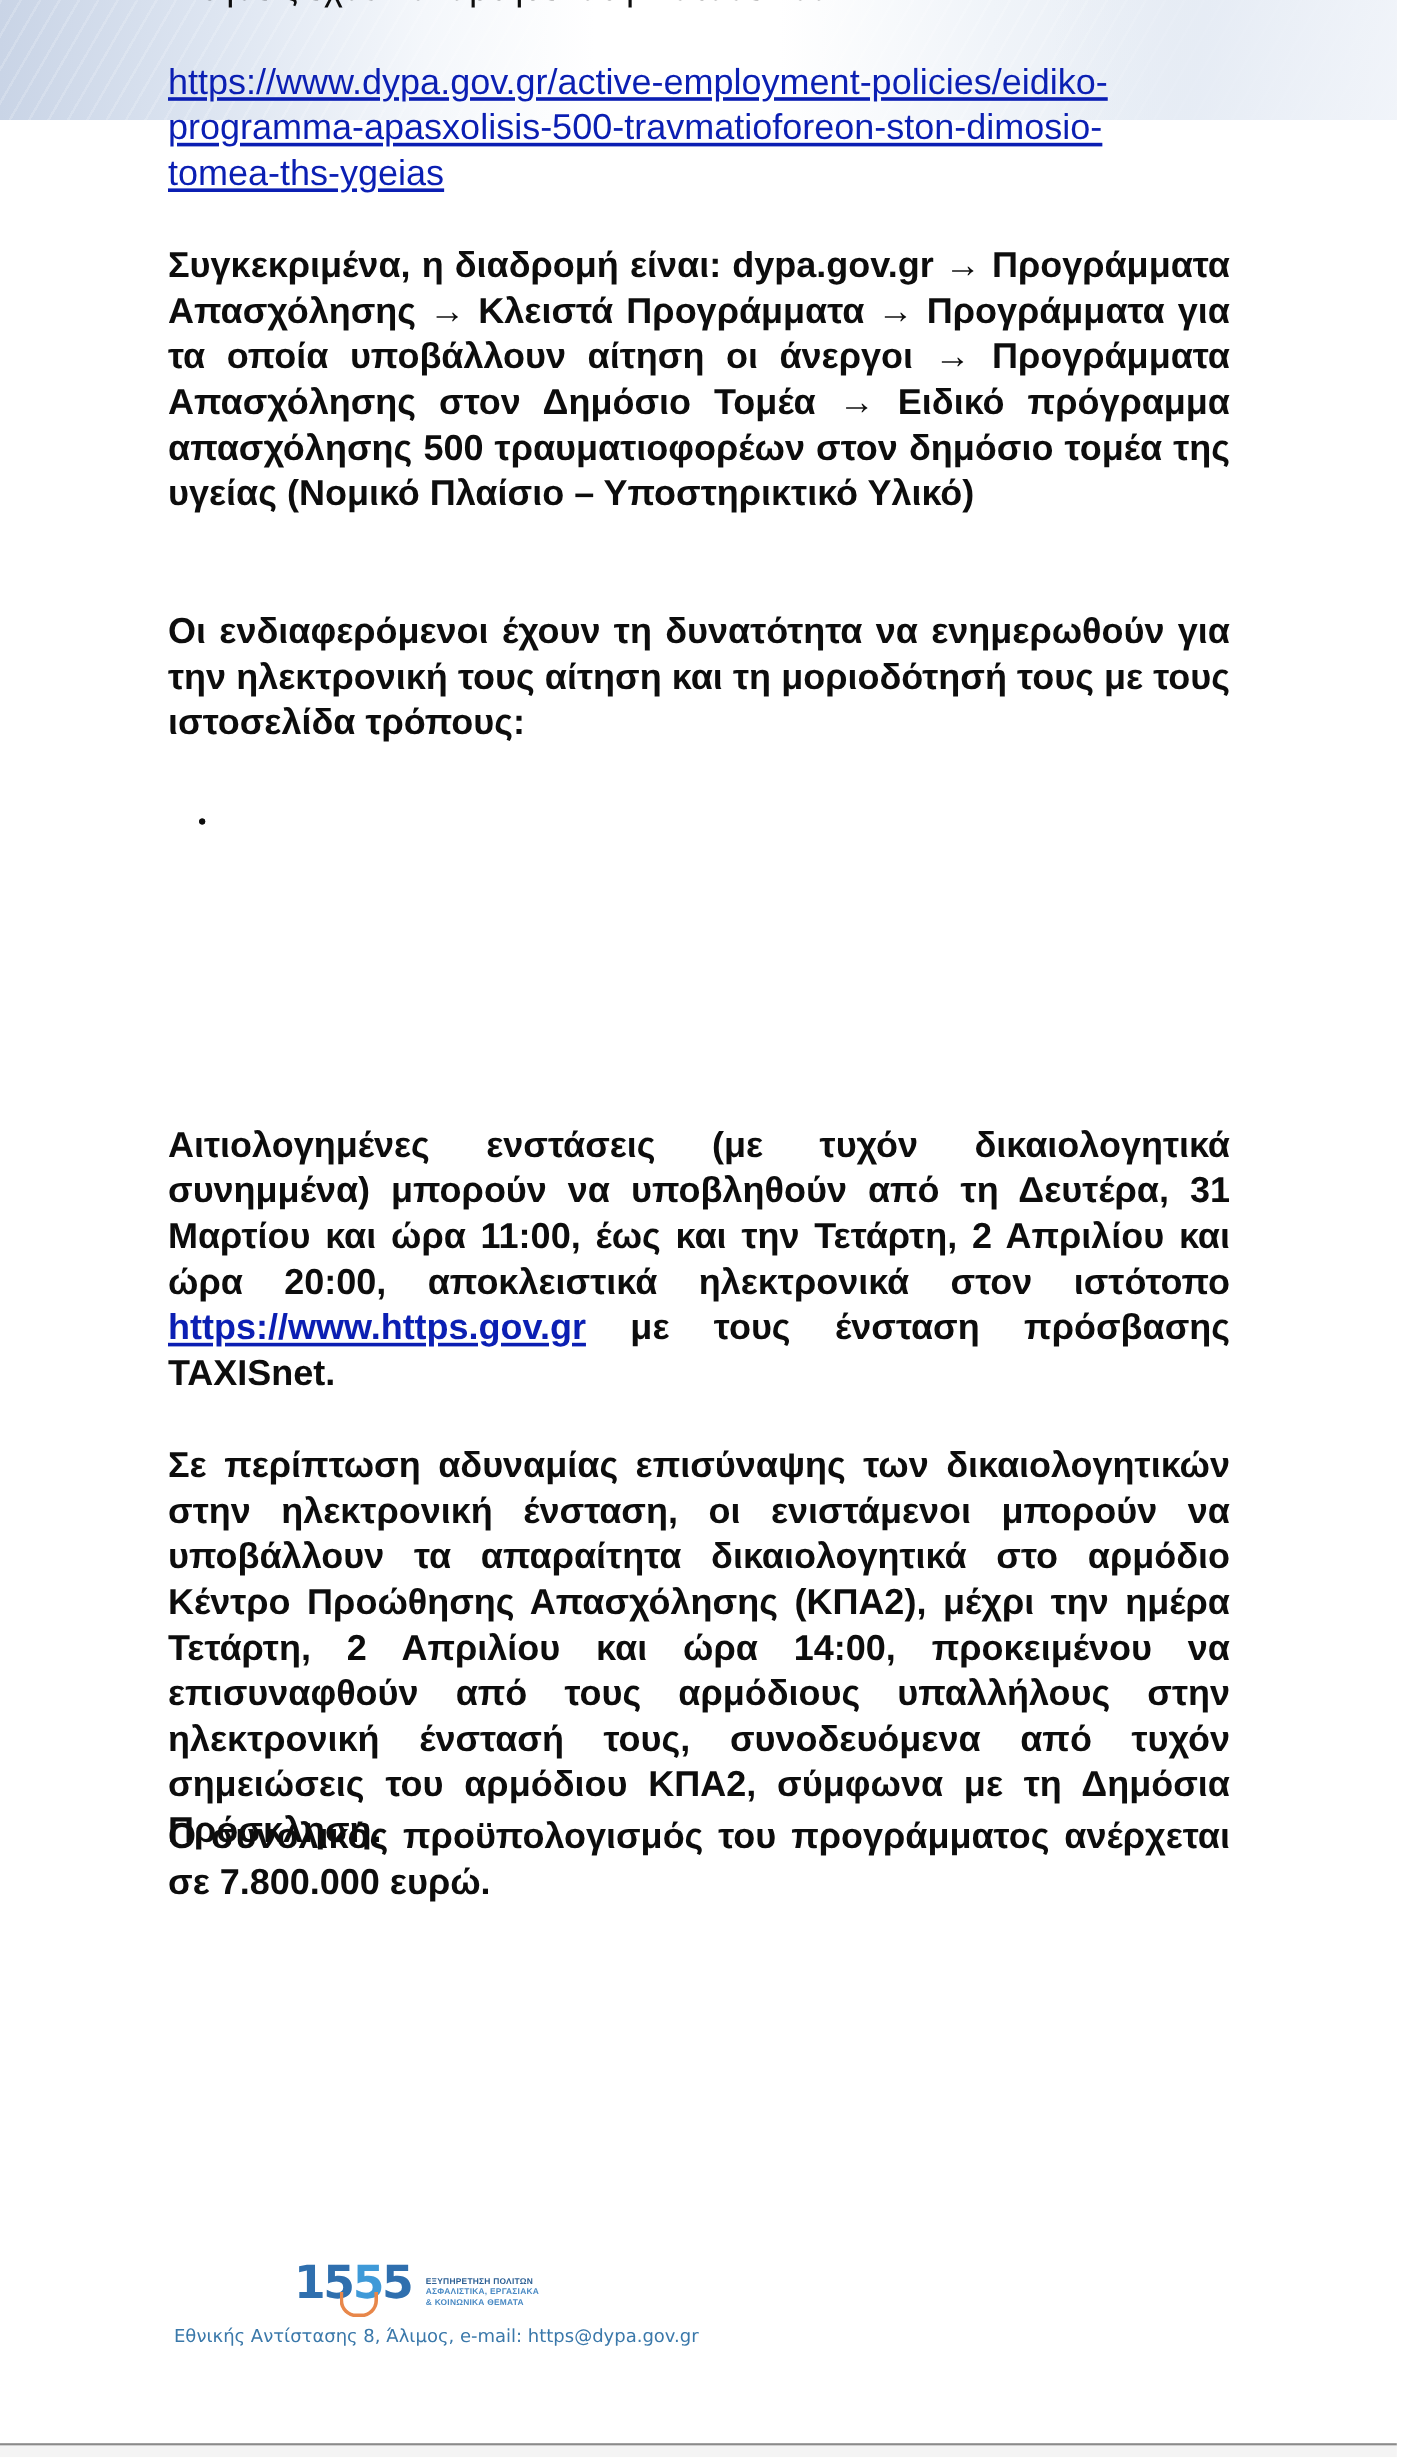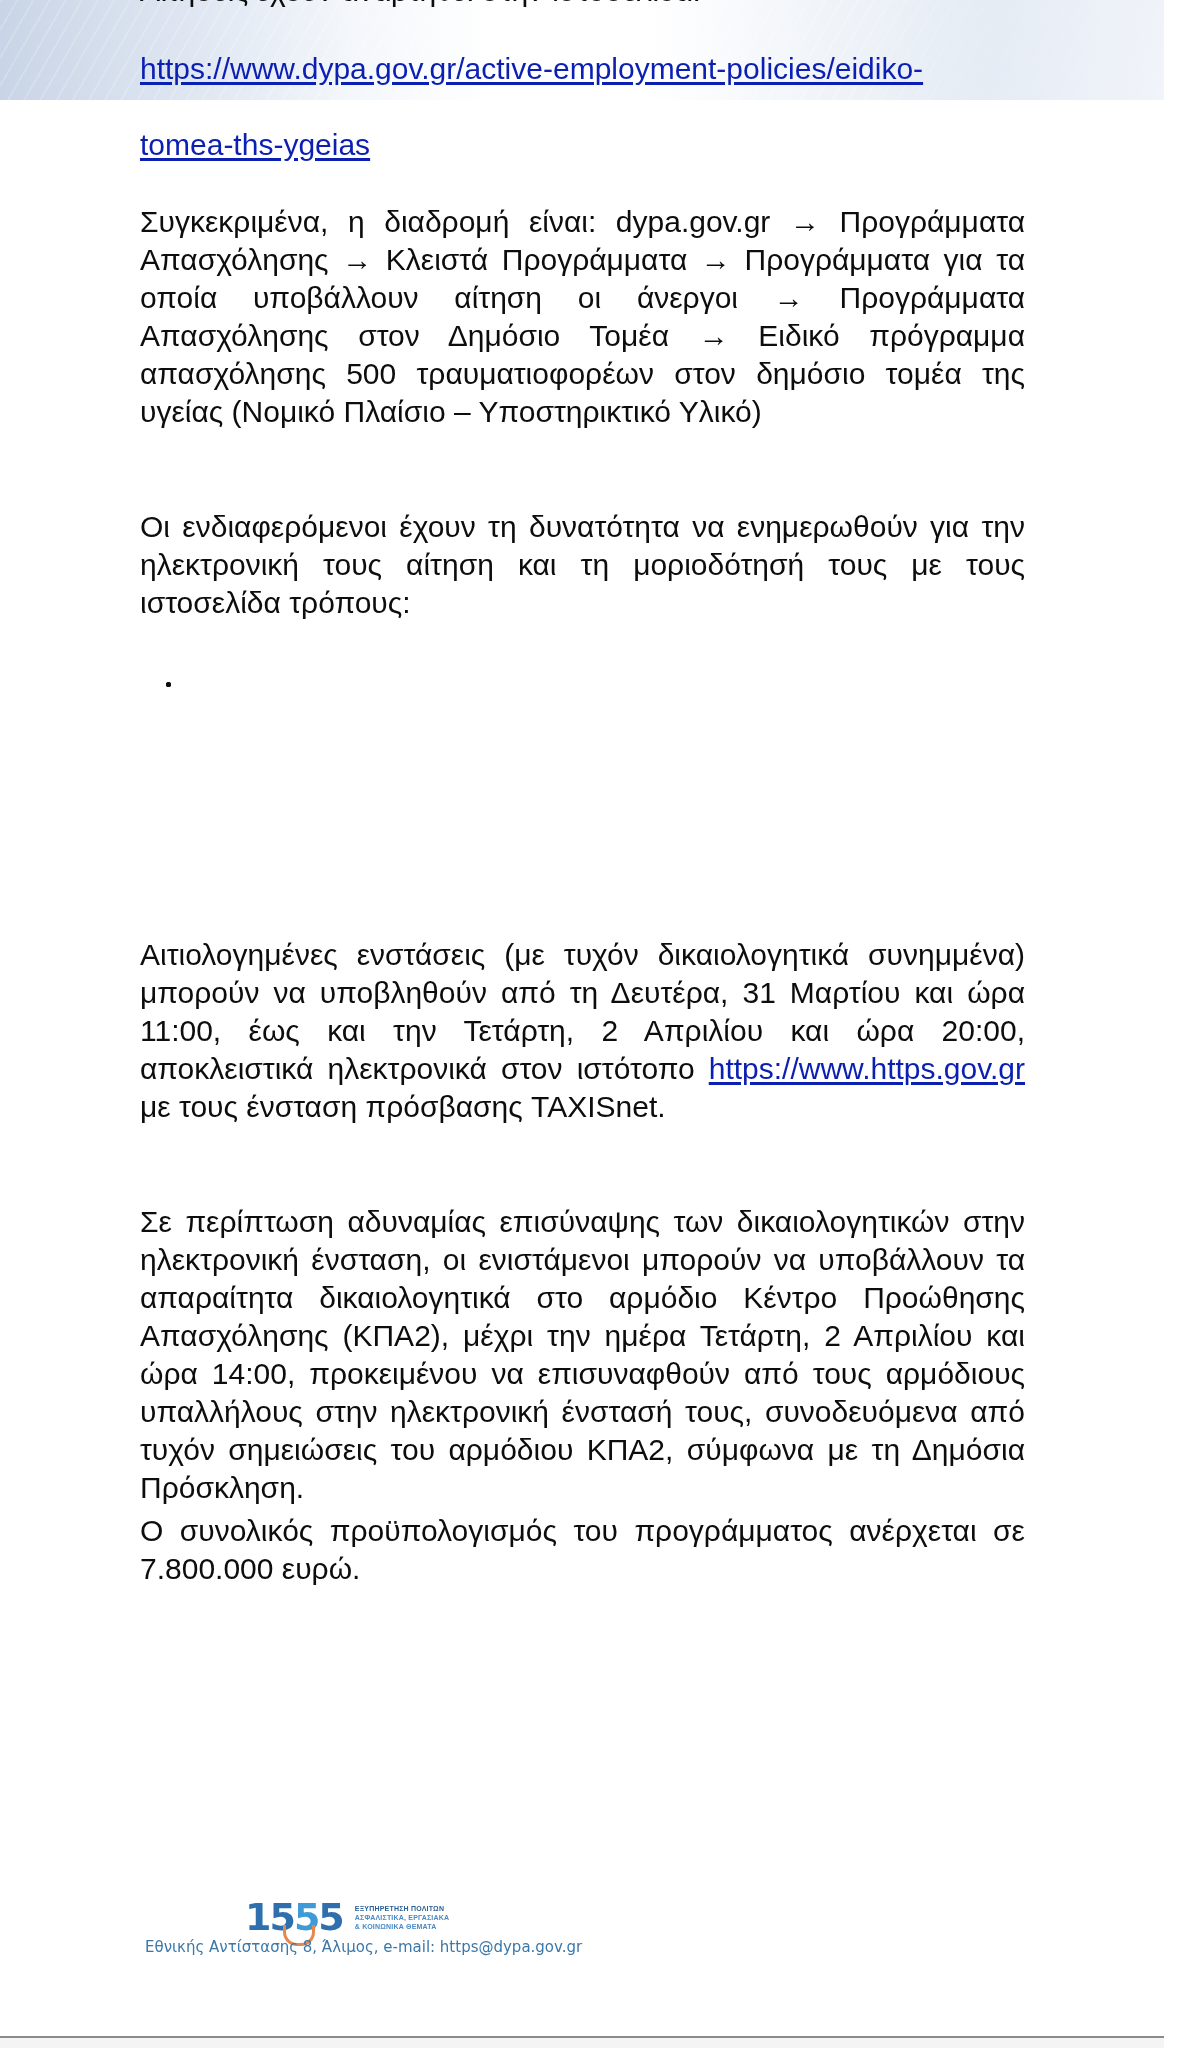--- a/index.html
+++ b/index.html
@@ -32,21 +32,21 @@
     position: absolute; left: 140px; top: 0;
     width: 885px;
     font-size: 30px;
     line-height: 38px;
   }
   .clipped-line {
     position: absolute; left: 140px; top: -28px;
     font-size: 30px; line-height: 38px;
     white-space: nowrap;
   }
-  p { margin: 0; text-align: justify; }
+  p { margin: 0; text-align: justify; font-weight: bold; }
   a.link {
     color: #0b1fb3;
     text-decoration: underline;
     text-underline-offset: 3px;
   }
   .url-block {
     position: absolute; top: 50px; left: 0; width: 885px;
     font-size: 30px; line-height: 38px;
     text-align: left;
   }
@@ -63,22 +63,22 @@
   ul.bullets li .bullet-dot {
     position: absolute; left: 26px; top: 17px;
     width: 5px; height: 5px; border-radius: 50%;
     background: #0d0d0d;
   }
   .footer {
     position: absolute; left: 145px; top: 1880px;
     width: 420px; height: 90px;
   }
   .logo {
-    position: absolute; left: 100px; top: 15px;
-    display: flex; align-items: center;
+    position: absolute; left: 100px; top: 0;
+    display: flex; align-items: flex-end;
   }
   .logo-num {
     font-family: "DejaVu Sans", sans-serif;
     font-weight: bold;
     font-size: 38px;
     letter-spacing: -2px;
     color: #2f6fae;
     position: relative;
   }
   .logo-num .hl { color: #3f9ad8; }
@@ -119,21 +119,21 @@
 
   <div class="header-banner"></div>
 
   <div class="clipped-line">Αιτήσεις έχουν αναρτηθεί στην ιστοσελίδα:</div>
 
   <div class="content">
 
     <div class="url-block">
       <a class="link">
         <span>https://www.dypa.gov.gr/active-employment-policies/eidiko-</span><br>
-        <br>
+        <span>programma-apasxolisis-500-travmatioforeon-ston-dimosio-</span><br>
         <span>tomea-ths-ygeias</span>
       </a>
     </div>
 
     <p class="para" style="top:203px">Συγκεκριμένα, η διαδρομή είναι: dypa.gov.gr → Προγράμματα Απασχόλησης → Κλειστά Προγράμματα → Προγράμματα για τα οποία υποβάλλουν αίτηση οι άνεργοι → Προγράμματα Απασχόλησης στον Δημόσιο Τομέα → Ειδικό πρόγραμμα απασχόλησης 500 τραυματιοφορέων στον δημόσιο τομέα της υγείας (Νομικό Πλαίσιο – Υποστηρικτικό Υλικό)</p>
 
     <p class="para" style="top:508px">Οι ενδιαφερόμενοι έχουν τη δυνατότητα να ενημερωθούν για την ηλεκτρονική τους αίτηση και τη μοριοδότησή τους με τους ιστοσελίδα τρόπους:</p>
 
     <ul class="bullets" style="top:665px">
       <li>

